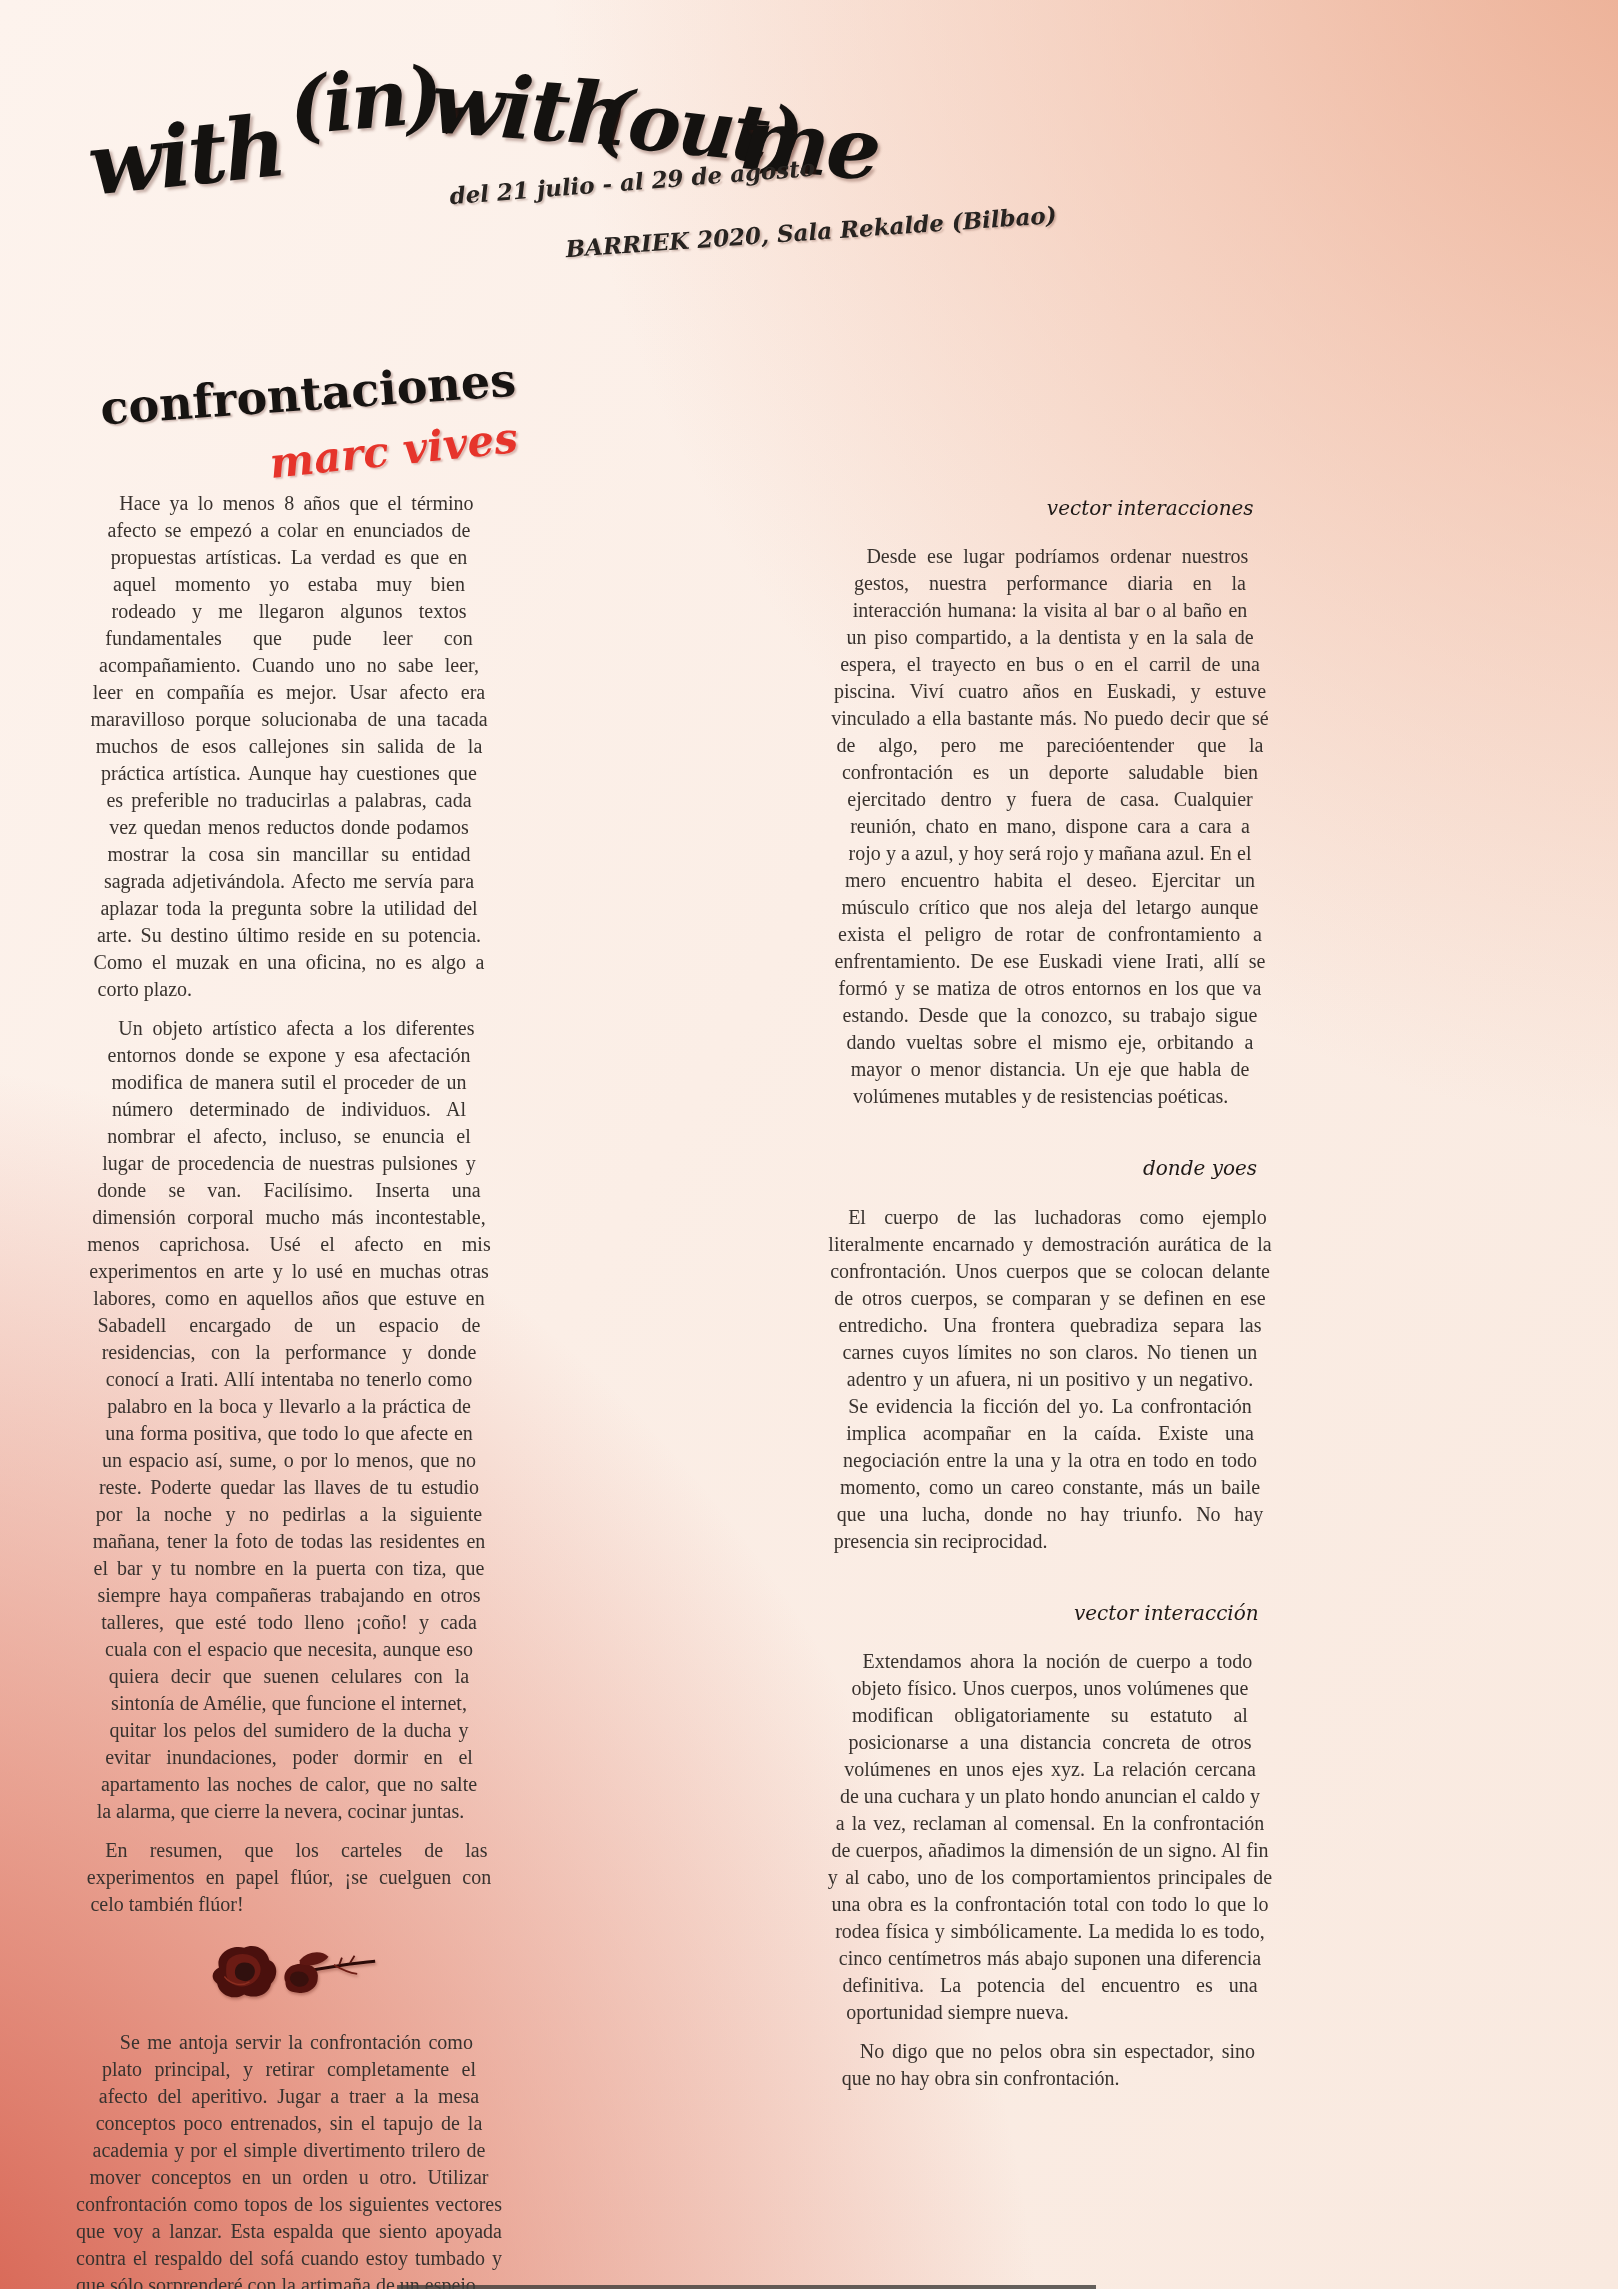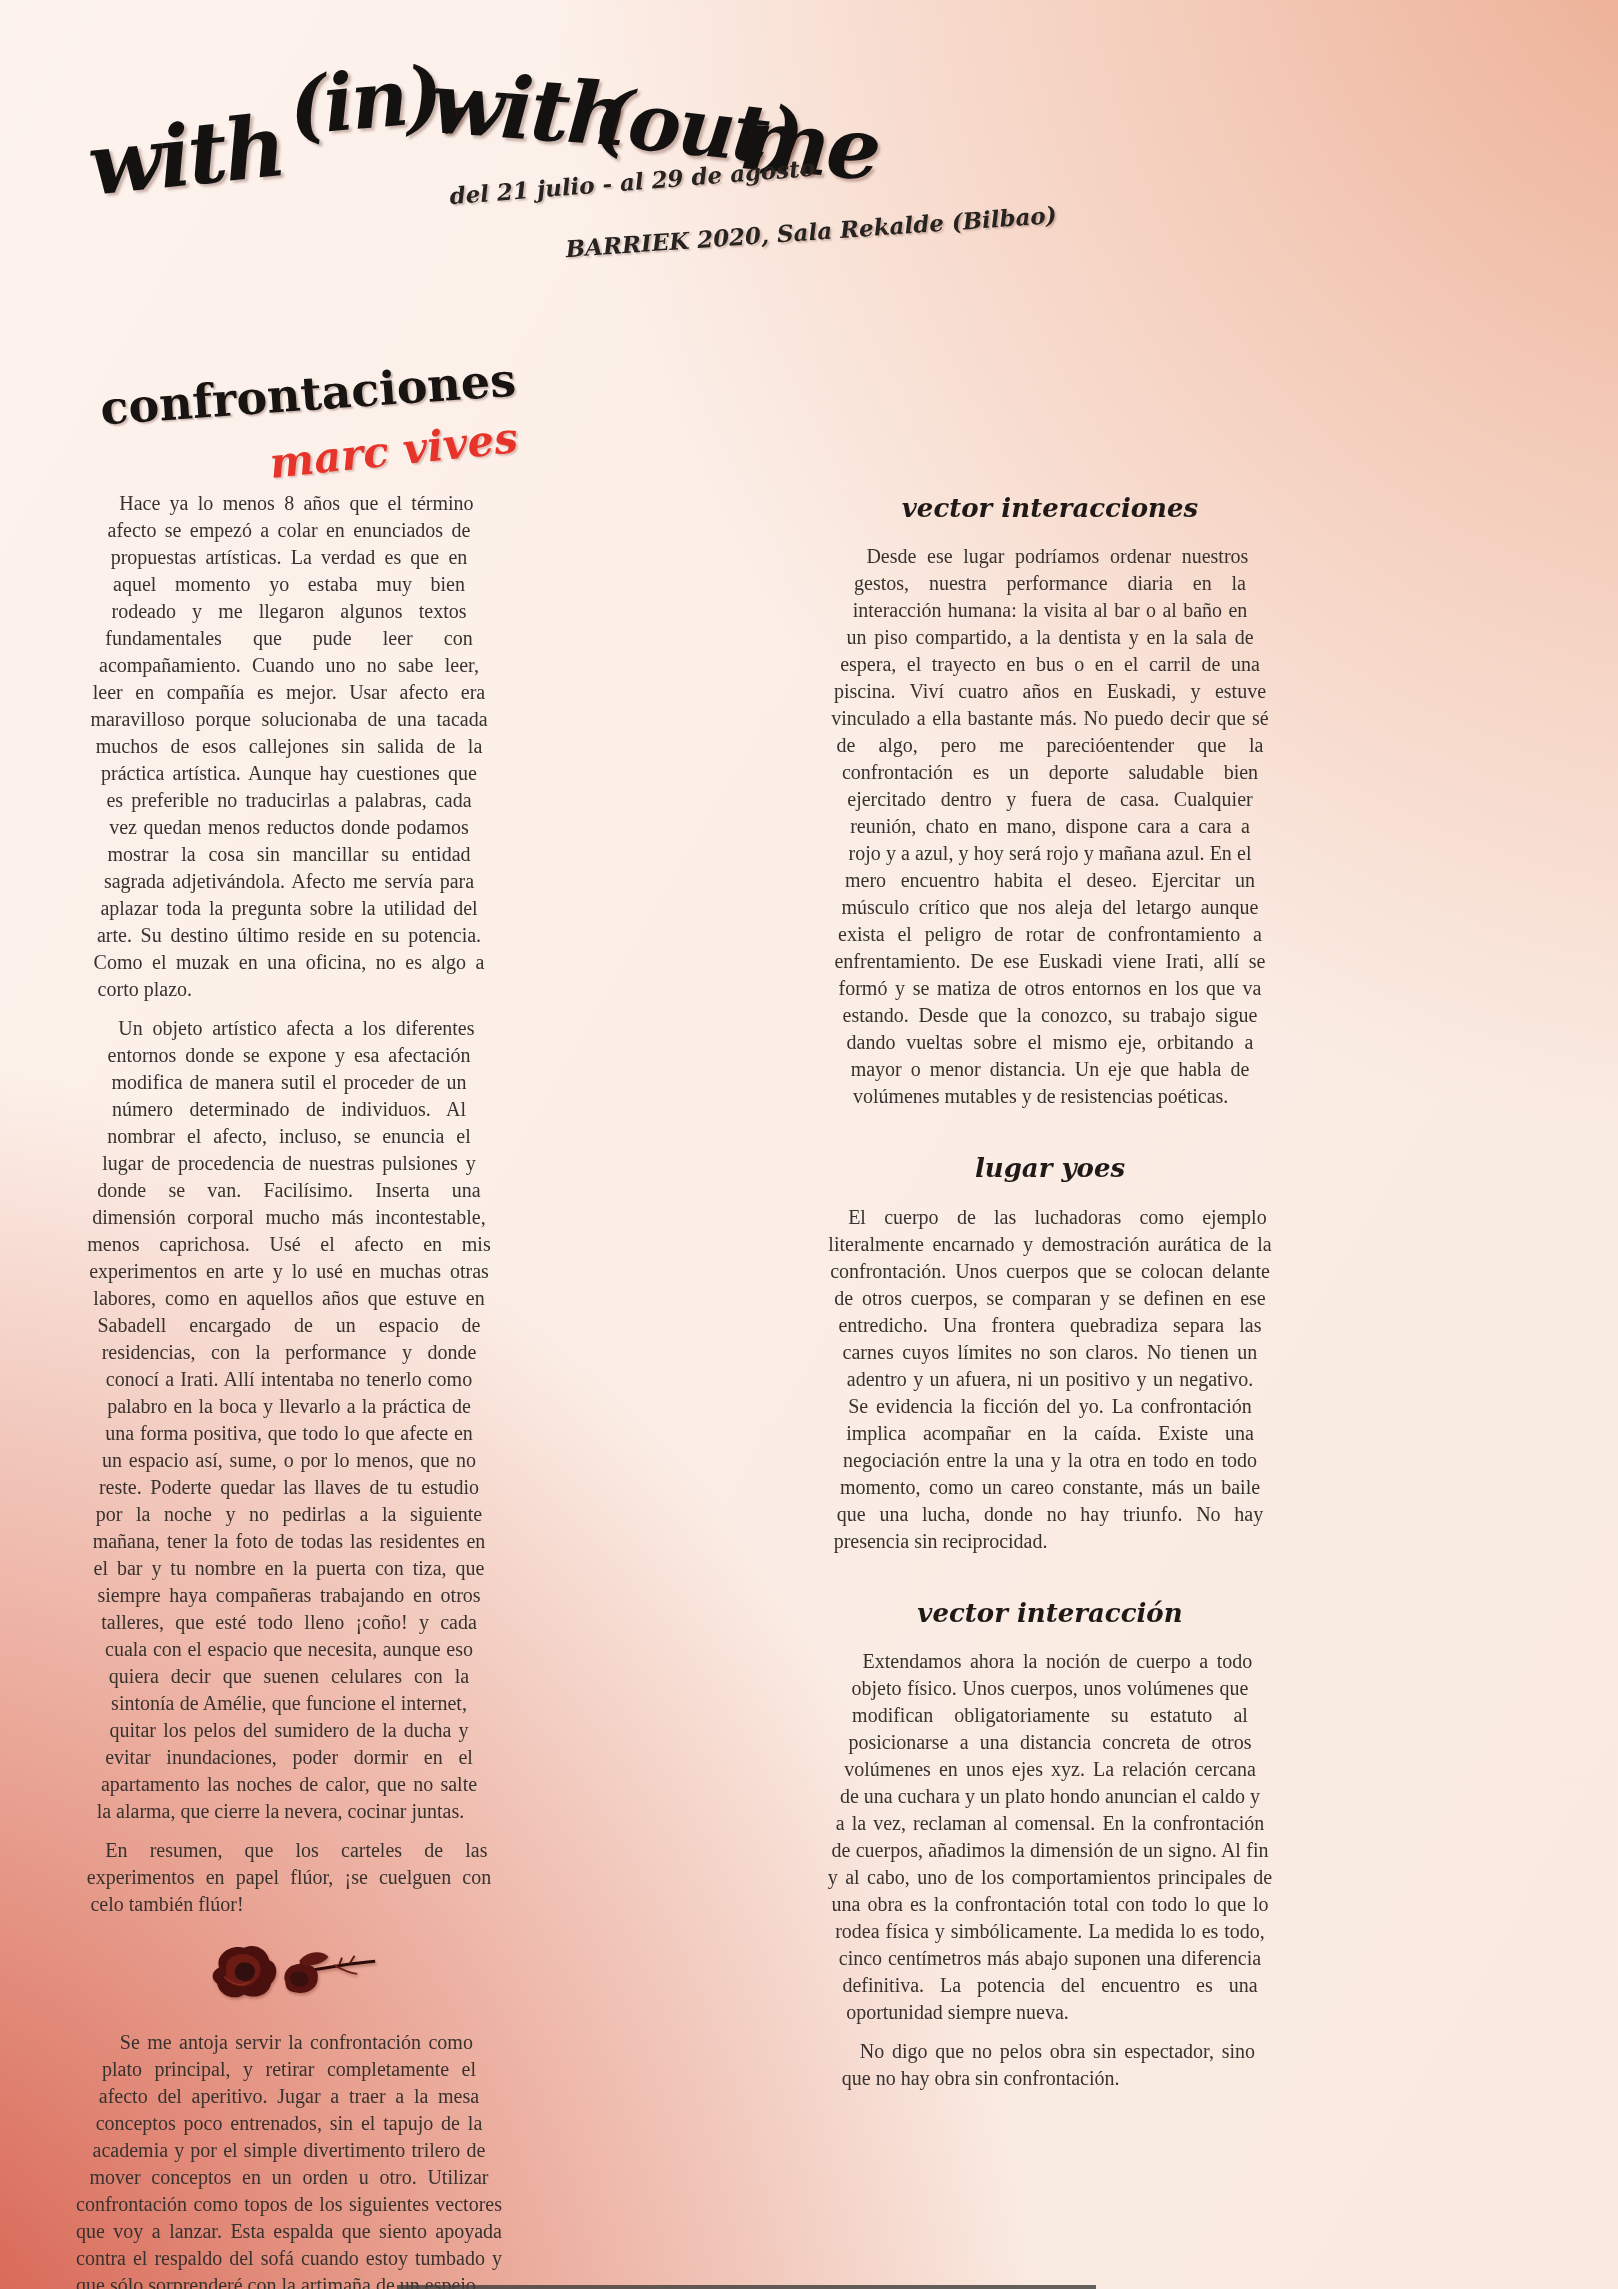--- a/index.html
+++ b/index.html
@@ -44,23 +44,23 @@
     text-align:justify;}
   .col-left{left:76px;width:426px;height:1689px;}
   .col-right{left:817px;width:466px;height:1689px;}
   .col p{margin:0;text-indent:14.8px;}
   .col p + p{margin-top:12px;}
   .wave{height:100%;}
   .wave-l{float:left;width:39px;
     shape-outside:polygon(0 0,65% 0,95% 6%,25% 13%,85% 20%,40% 28%,92% 36%,20% 45%,80% 54%,35% 63%,90% 72%,22% 82%,75% 91%,30% 100%,0 100%);}
   .wave-r{float:right;width:39px;
     shape-outside:polygon(100% 0,35% 0,5% 6%,75% 13%,15% 20%,60% 28%,8% 36%,80% 45%,20% 54%,65% 63%,10% 72%,78% 82%,25% 91%,70% 100%,100% 100%);}
-  .col h2{font-family:"DejaVu Serif", serif;font-weight:bold;font-style:italic;
-    font-size:26px;line-height:33px;color:#1f1a17;margin:42px 0 18.5px 0;
-    text-align:center;text-indent:0;}
+  .col h2{font-family:"DejaVu Serif", serif;font-weight:normal;font-style:italic;
+    font-size:20px;line-height:33px;color:#1f1a17;margin:42px 0 18.5px 0;
+    text-align:right;text-indent:0;}
   .col h2.first{margin-top:1.8px;}
   .rose-wrap{margin:18.5px 0 22px 0;text-align:center;text-indent:0;}
   .rose-wrap svg{display:inline-block;vertical-align:middle;
     filter:drop-shadow(1.8px 2.8px 1.8px rgba(90,20,10,0.35));}
   .closing{margin-top:0;}
   
   .scan-strip{position:absolute;left:397px;bottom:0;width:699px;height:5.5px;
     background:#3f3c3a;opacity:0.8;}
 </style>
 </head>
@@ -102,21 +102,21 @@
       </svg>
     </div>
     <p class="closing">Se me antoja servir la confrontación como plato principal, y retirar completamente el afecto del aperitivo. Jugar a traer a la mesa conceptos poco entrenados, sin el tapujo de la academia y por el simple divertimento trilero de mover conceptos en un orden u otro. Utilizar confrontación como topos de los siguientes vectores que voy a lanzar. Esta espalda que siento apoyada contra el respaldo del sofá cuando estoy tumbado y que sólo sorprenderé con la artimaña de un espejo.</p>
   </section>
 
   <section class="col col-right">
     <div class="wave wave-l"></div>
     <div class="wave wave-r"></div>
     <h2 class="first">vector interacciones</h2>
     <p>Desde ese lugar podríamos ordenar nuestros gestos, nuestra performance diaria en la interacción humana: la visita al bar o al baño en un piso compartido, a la dentista y en la sala de espera, el trayecto en bus o en el carril de una piscina. Viví cuatro años en Euskadi, y estuve vinculado a ella bastante más. No puedo decir que sé de algo, pero me parecióentender que la confrontación es un deporte saludable bien ejercitado dentro y fuera de casa. Cualquier reunión, chato en mano, dispone cara a cara a rojo y a azul, y hoy será rojo y mañana azul. En el mero encuentro habita el deseo. Ejercitar un músculo crítico que nos aleja del letargo aunque exista el peligro de rotar de confrontamiento a enfrentamiento. De ese Euskadi viene Irati, allí se formó y se matiza de otros entornos en los que va estando. Desde que la conozco, su trabajo sigue dando vueltas sobre el mismo eje, orbitando a mayor o menor distancia. Un eje que habla de volúmenes mutables y de resistencias poéticas.</p>
-    <h2>lugar yoes</h2>
+    <h2>donde yoes</h2>
     <p>El cuerpo de las luchadoras como ejemplo literalmente encarnado y demostración aurática de la confrontación. Unos cuerpos que se colocan delante de otros cuerpos, se comparan y se definen en ese entredicho. Una frontera quebradiza separa las carnes cuyos límites no son claros. No tienen un adentro y un afuera, ni un positivo y un negativo. Se evidencia la ficción del yo. La confrontación implica acompañar en la caída. Existe una negociación entre la una y la otra en todo en todo momento, como un careo constante, más un baile que una lucha, donde no hay triunfo. No hay presencia sin reciprocidad.</p>
     <h2>vector interacción</h2>
     <p>Extendamos ahora la noción de cuerpo a todo objeto físico. Unos cuerpos, unos volúmenes que modifican obligatoriamente su estatuto al posicionarse a una distancia concreta de otros volúmenes en unos ejes xyz. La relación cercana de una cuchara y un plato hondo anuncian el caldo y a la vez, reclaman al comensal. En la confrontación de cuerpos, añadimos la dimensión de un signo. Al fin y al cabo, uno de los comportamientos principales de una obra es la confrontación total con todo lo que lo rodea física y simbólicamente. La medida lo es todo, cinco centímetros más abajo suponen una diferencia definitiva. La potencia del encuentro es una oportunidad siempre nueva.</p>
     <p>No digo que no pelos obra sin espectador, sino que no hay obra sin confrontación.</p>
   </section>
 
   <div class="scan-strip"></div>
 
 </div>
 

